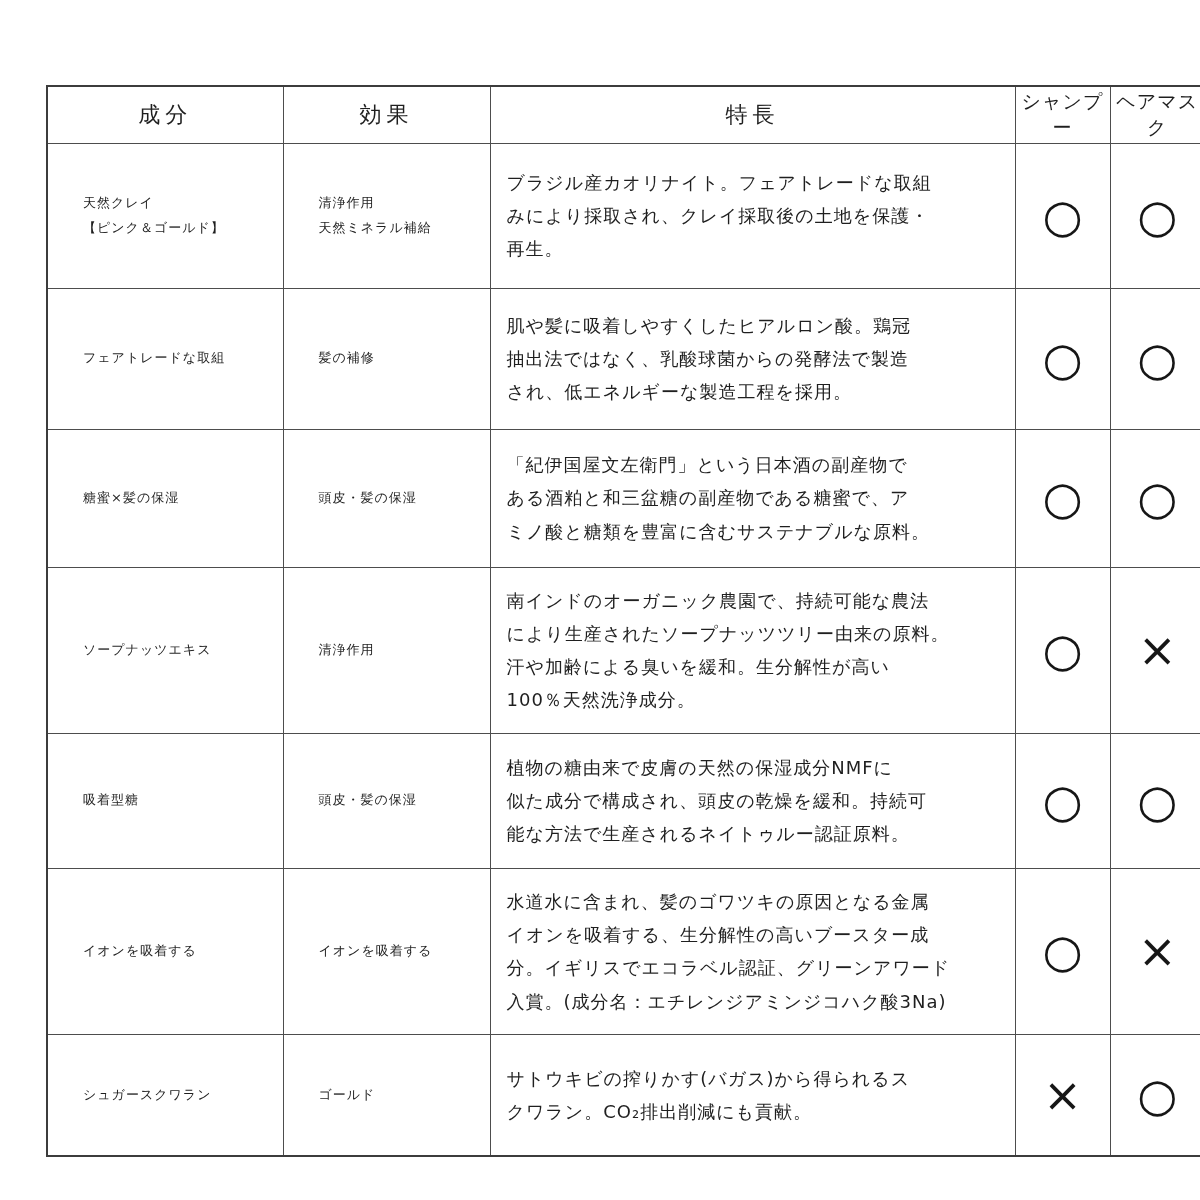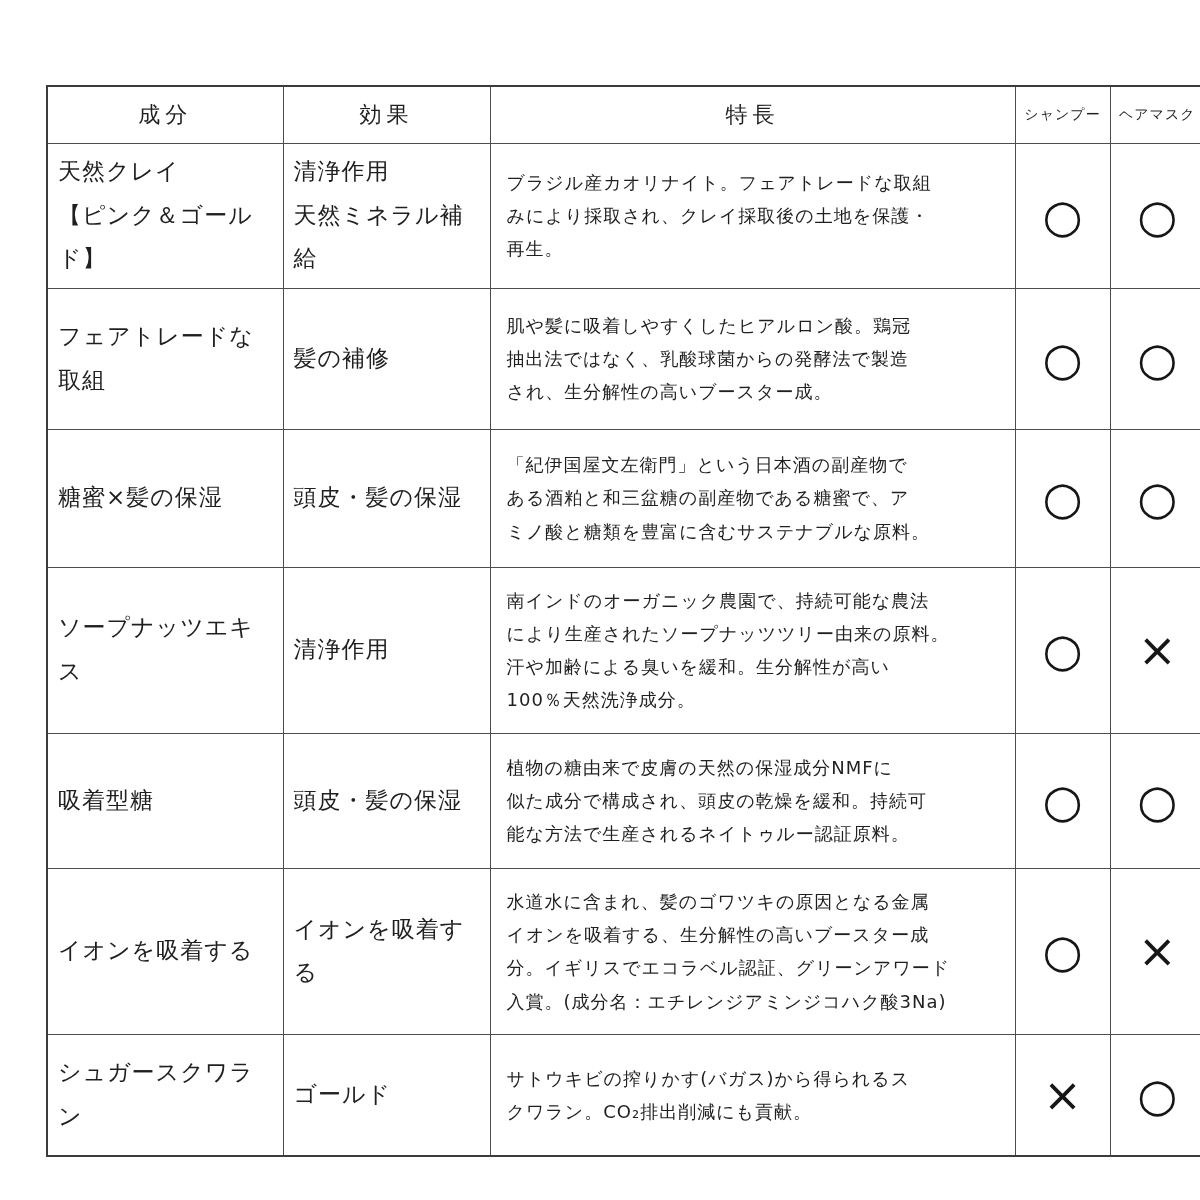--- a/index.html
+++ b/index.html
@@ -29,29 +29,29 @@
     padding: 0;
     font-weight: normal;
     background: #ffffff;
   }
   th.main-header {
     font-size: 22px;
     letter-spacing: 5px;
     text-align: center;
   }
   th.small-header {
-    font-size: 14px;
+    font-size: 19px;
     letter-spacing: 1px;
     text-align: center;
   }
   td.ingredient-cell, td.effect-cell {
-    font-size: 23px;
+    font-size: 13px;
     letter-spacing: 1px;
     line-height: 1.9;
-    padding-left: 10px;
+    padding-left: 35px;
     padding-right: 6px;
     white-space: pre-line;
     text-align: left;
   }
   td.feature-cell {
     font-size: 18px;
     letter-spacing: 1px;
     line-height: 1.85;
     padding: 16px 16px;
     white-space: pre-line;
@@ -96,21 +96,21 @@
 再生。</td>
       <td class="mark-cell"><span class="mark">○</span></td>
       <td class="mark-cell"><span class="mark">○</span></td>
     </tr>
 
     <tr style="height:141px">
       <td class="ingredient-cell">フェアトレードな取組</td>
       <td class="effect-cell">髪の補修</td>
       <td class="feature-cell">肌や髪に吸着しやすくしたヒアルロン酸。鶏冠
 抽出法ではなく、乳酸球菌からの発酵法で製造
-され、生分解性の高いブースター成。</td>
+され、低エネルギーな製造工程を採用。</td>
       <td class="mark-cell"><span class="mark">○</span></td>
       <td class="mark-cell"><span class="mark">○</span></td>
     </tr>
 
     <tr style="height:138px">
       <td class="ingredient-cell">糖蜜×髪の保湿</td>
       <td class="effect-cell">頭皮・髪の保湿</td>
       <td class="feature-cell">「紀伊国屋文左衛門」という日本酒の副産物で
 ある酒粕と和三盆糖の副産物である糖蜜で、ア
 ミノ酸と糖類を豊富に含むサステナブルな原料。</td>

